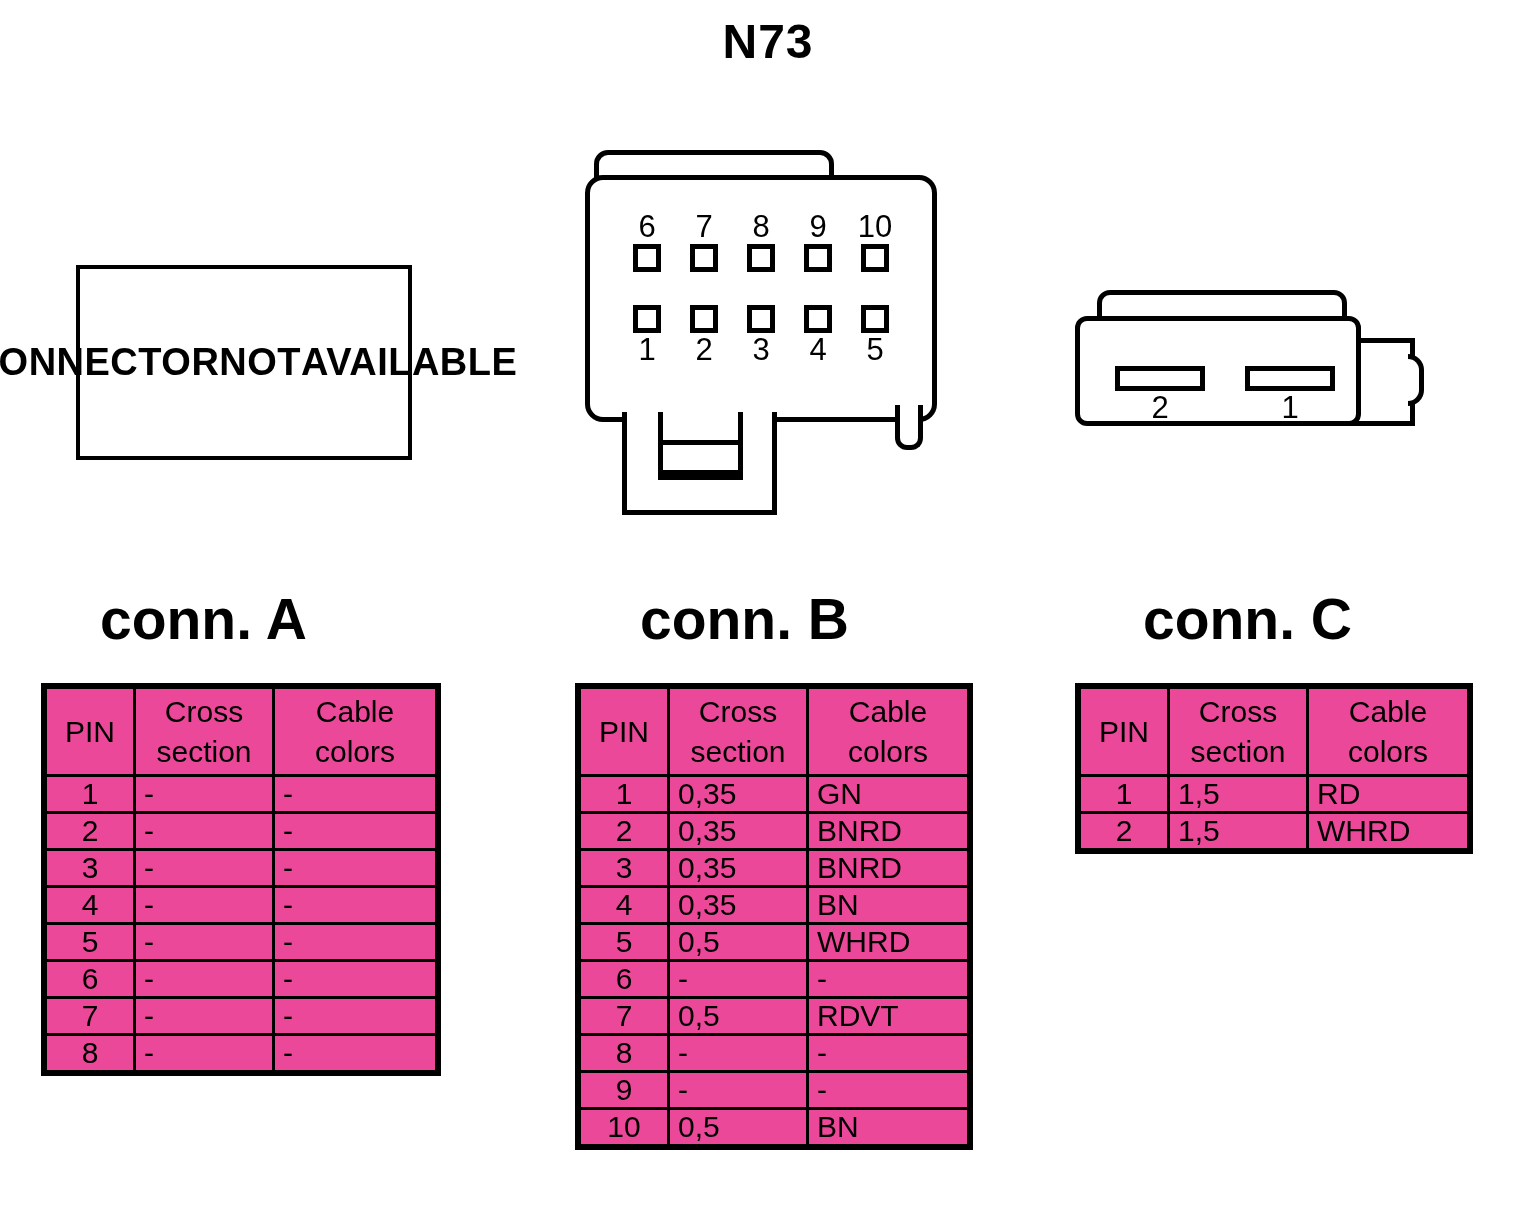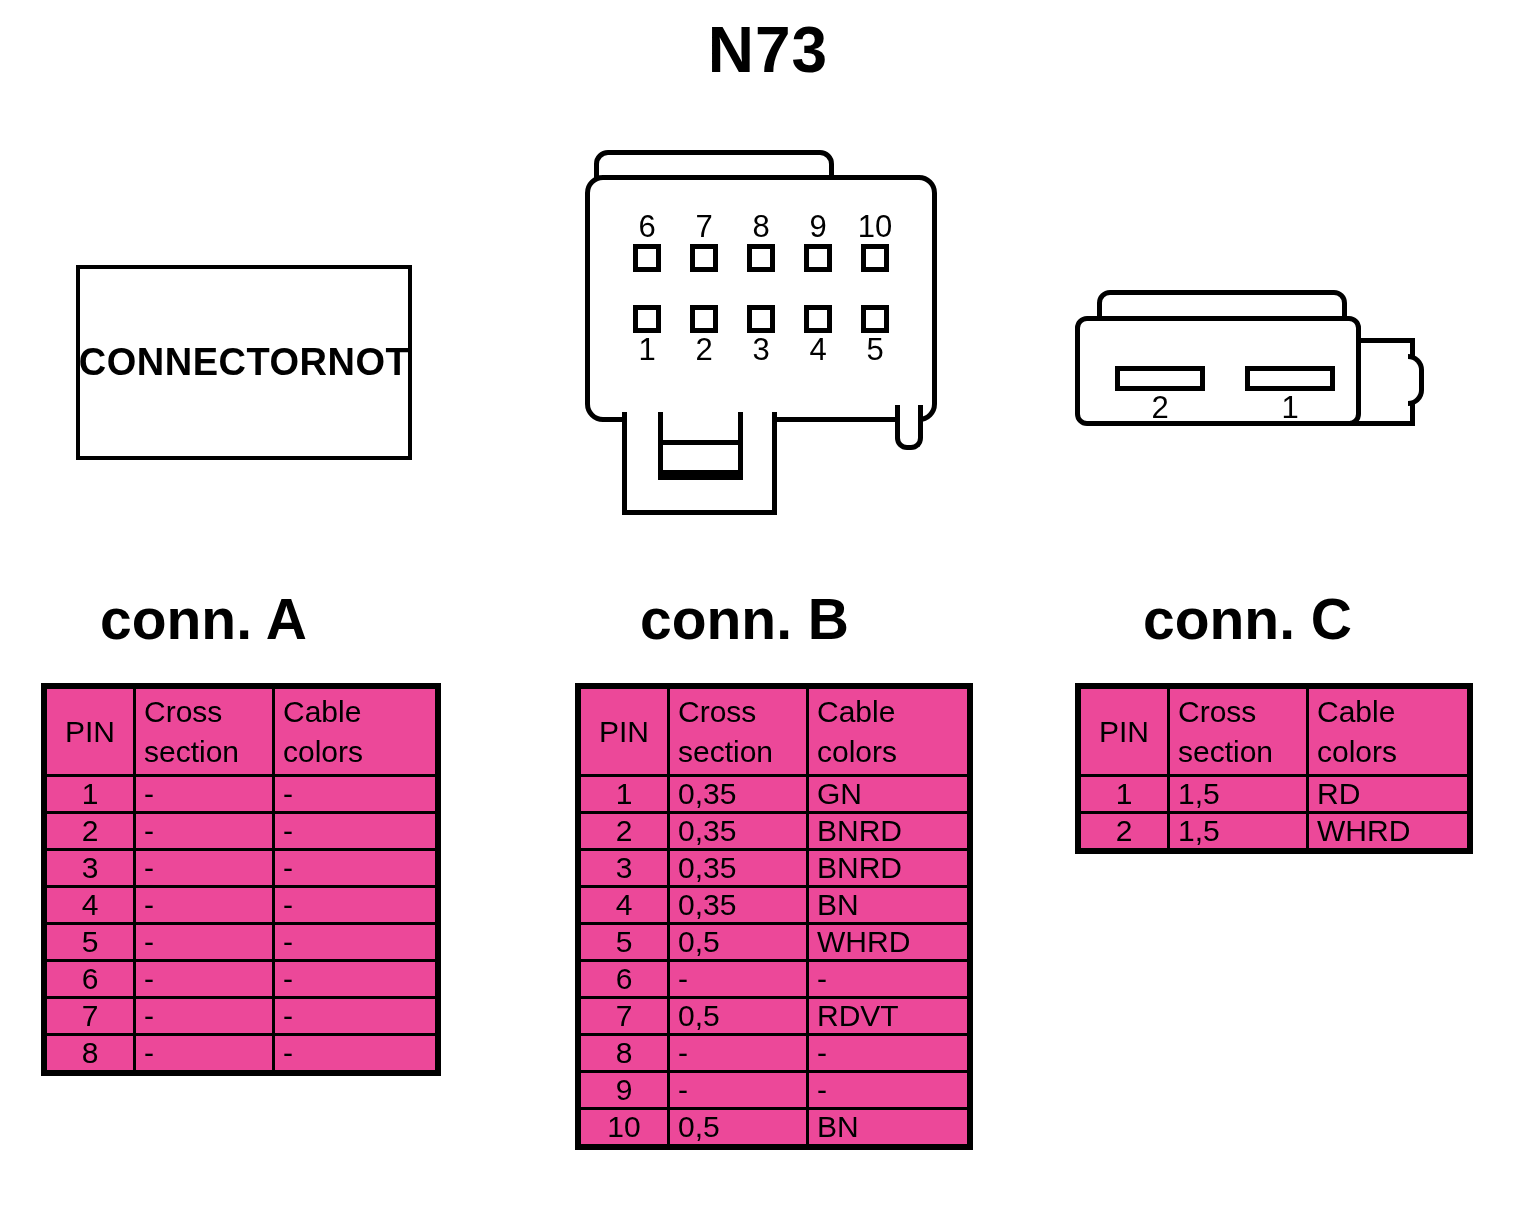--- a/index.html
+++ b/index.html
@@ -17,21 +17,21 @@
     overflow: hidden;
   }
 
   
   #page-title {
     position: absolute;
     left: 0;
     top: 18px;
     width: 1536px;
     text-align: center;
-    font-size: 64px;
+    font-size: 48px;
     font-weight: bold;
     letter-spacing: 1px;
     line-height: 1;
   }
 
   
   #conn-a-graphic {
     position: absolute;
     left: 76px;
     top: 265px;
@@ -251,41 +251,42 @@
   .pin-table .hdr-pin {
     text-align: center;
     vertical-align: middle;
     height: 88px;
   }
   .pin-table .hdr-two {
     text-align: left;
     vertical-align: middle;
     height: 88px;
   }
-  .pin-table .hdr-two span { display: block; line-height: 40px; }
+  .pin-table .hdr-two span { display: block; line-height: 40px; text-align: center; }
   .pin-table td.c-pin  { text-align: center; }
   .pin-table td.c-val  { text-align: left; }
 
   .pin-table { outline: 3px solid #000; }
 
   #table-a { left: 44px;   top: 686px; width: 394px; }
   #table-b { left: 578px;  top: 686px; width: 392px; }
   #table-c { left: 1078px; top: 686px; width: 392px; }
 
   #table-a col.pin, #table-b col.pin, #table-c col.pin { width: 89px; }
   #table-a col.cs,  #table-b col.cs,  #table-c col.cs  { width: 139px; }
 </style>
 </head>
 <body>
 
 <div id="page-title">N73</div>
 
 <div id="conn-a-graphic">
   <div class="na-line">CONNECTOR</div>
   <div class="na-line">NOT</div>
+  <div class="na-line">AVAILABLE</div>
 </div>
 
 <div id="conn-b-graphic">
   <div id="connb-tab"></div>
   <div id="connb-body"></div>
   <div id="connb-rtab"></div>
   <div id="connb-latch"></div>
   <div id="connb-latch-inner">
     <div class="lbar" style="top:28px"></div>
     <div class="lbar" style="top:58px"></div>

